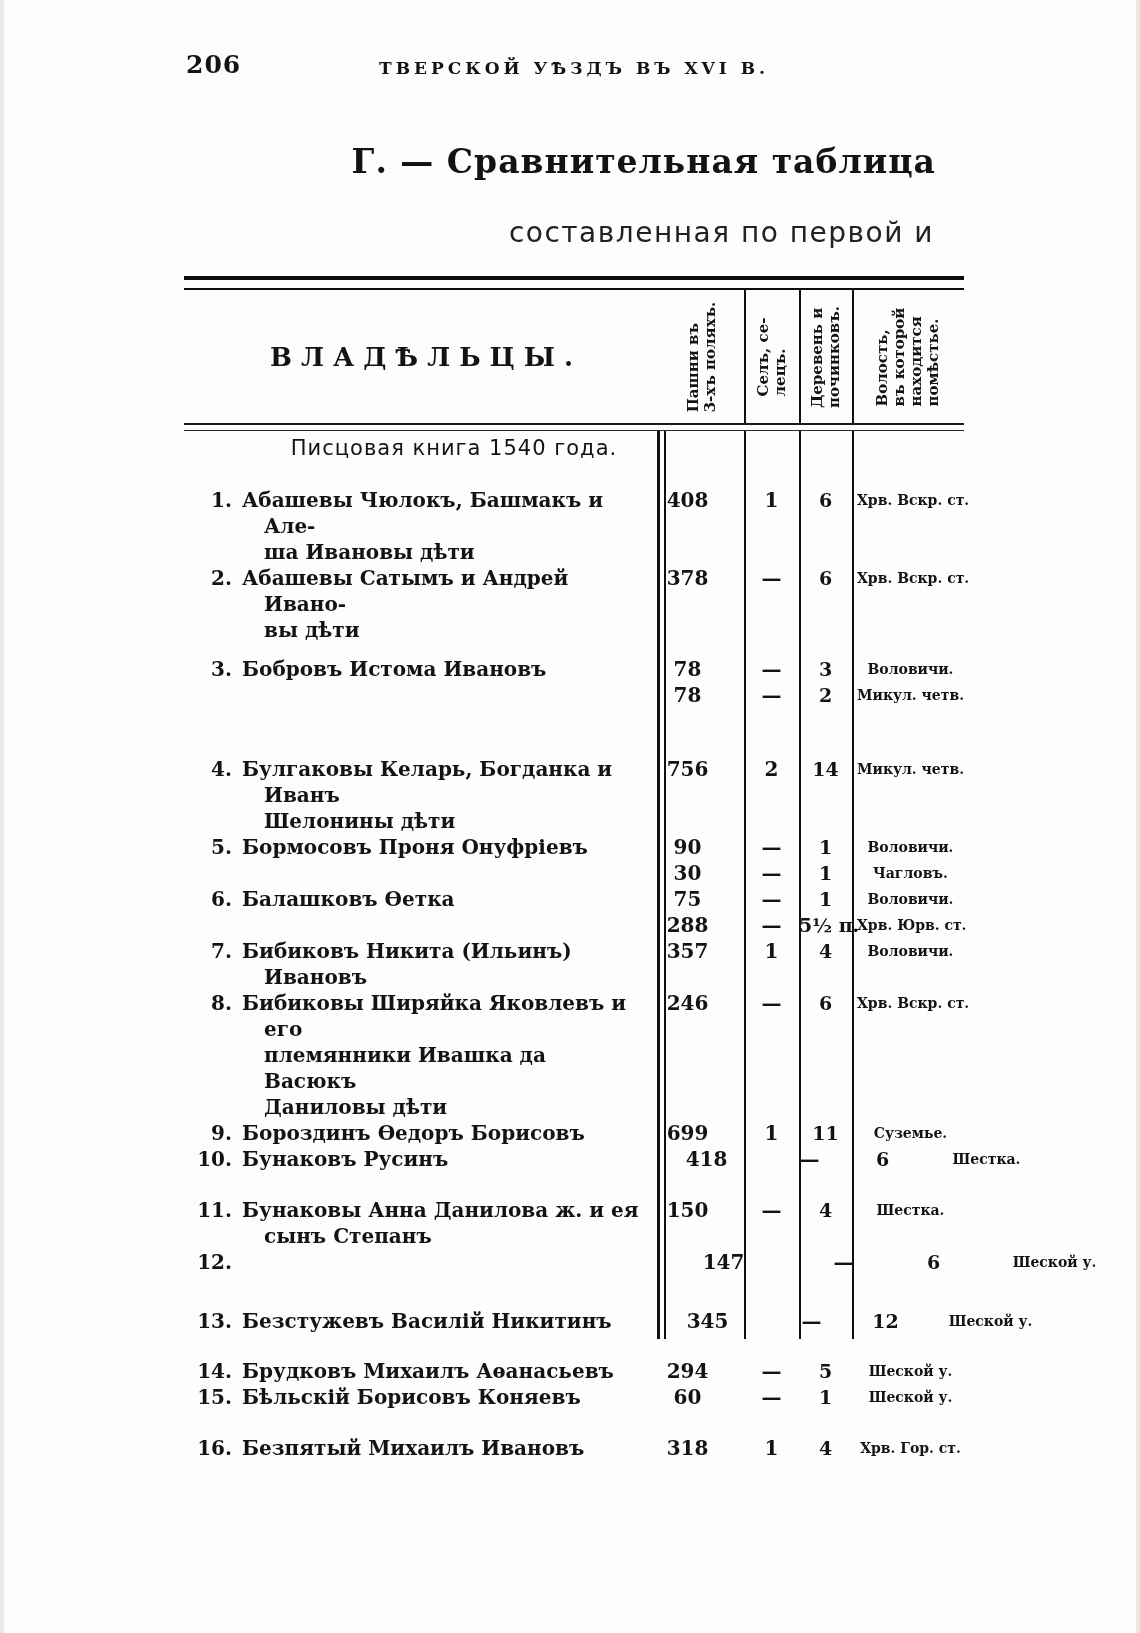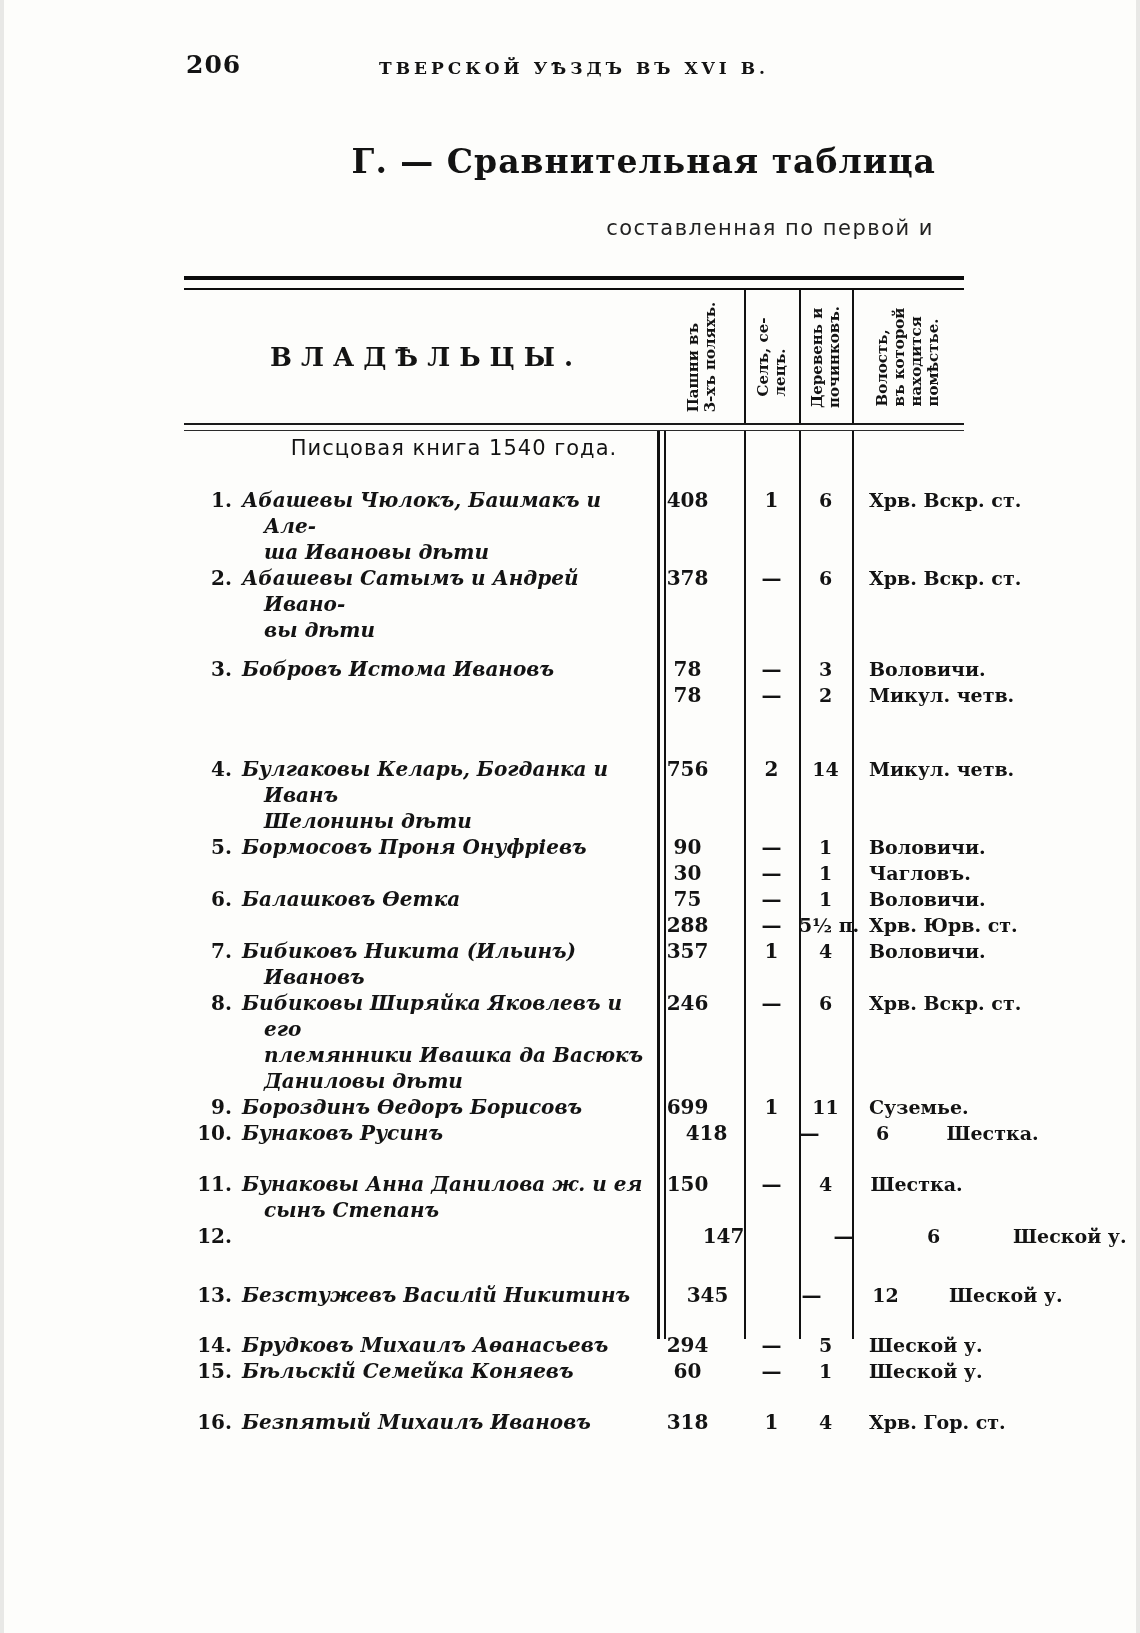--- a/index.html
+++ b/index.html
@@ -23,21 +23,21 @@
     font-size:17px; font-weight:bold; letter-spacing:4px;
   }
   .doc-title {
     position:absolute; right:200px; top:142px;
     font-size:33px; font-weight:bold; letter-spacing:1px;
     white-space:nowrap;
   }
   .doc-subtitle {
     position:absolute; right:202px; top:216px;
     font-family:"DejaVu Sans","Liberation Sans",sans-serif;
-    font-size:21px; letter-spacing:1.5px; color:#222;
+    font-size:28px; letter-spacing:1.5px; color:#222;
     white-space:nowrap;
   }
   .table-wrap { position:absolute; left:180px; top:276px; width:780px; }
   .rule-top { height:8px; border-top:4px solid #0c0c0c; border-bottom:2px solid #0c0c0c; }
   .rule-mid { height:5px; border-top:2px solid #1a1a1a; border-bottom:1px solid #2a2a2a; }
   .thead {
     position:relative; height:133px;
     display:grid; grid-template-columns:475px 85px 55px 53px 112px;
   }
   .owners-head {
@@ -62,26 +62,26 @@
     line-height:26px;
   }
   .row {
     display:grid; grid-template-columns:475px 85px 55px 53px 112px;
     font-size:20px; font-weight:bold; line-height:26px;
   }
   .owner-cell { display:flex; align-items:flex-start; }
   .row-num { width:48px; text-align:right; padding-right:10px; flex:none; }
   .owner-name {
     flex:1; padding-left:22px; text-indent:-22px;
-    white-space:pre-line; padding-right:14px;font-style:italic;
+    white-space:pre-line; padding-right:14px;
   }
   .cell-pashni { text-align:center; padding-right:28px; white-space:nowrap; }
   .cell-sela   { text-align:center; white-space:nowrap; }
   .cell-derevni{ text-align:center; white-space:nowrap; font-size:19px; }
-  .cell-volost { text-align:center; white-space:nowrap; font-size:19px; padding-left:17px; }
+  .cell-volost { text-align:center; white-space:nowrap; font-size:14px; padding-left:5px; }
   .entry-line { height:26px; }
 </style>
 </head>
 <body>
 
 <div class="page">
 
   <div class="page-number">206</div>
   <div class="running-head">ТВЕРСКОЙ УѢЗДЪ ВЪ XVI В.</div>
 
@@ -387,21 +387,21 @@
           <div class="cell-derevni">
             <div class="entry-line">5</div>
           </div>
           <div class="cell-volost">
             <div class="entry-line">Шеской у.</div>
           </div>
         </div>
         <div class="row" style="margin-top: 0px;">
           <div class="owner-cell">
             <div class="row-num">15.</div>
-            <div class="owner-name">Бѣльскій Семейка Коняевъ</div>
+            <div class="owner-name">Бѣльскій Борисовъ Коняевъ</div>
           </div>
           <div class="cell-pashni">
             <div class="entry-line">60</div>
           </div>
           <div class="cell-sela">
             <div class="entry-line">—</div>
           </div>
           <div class="cell-derevni">
             <div class="entry-line">1</div>
           </div>

